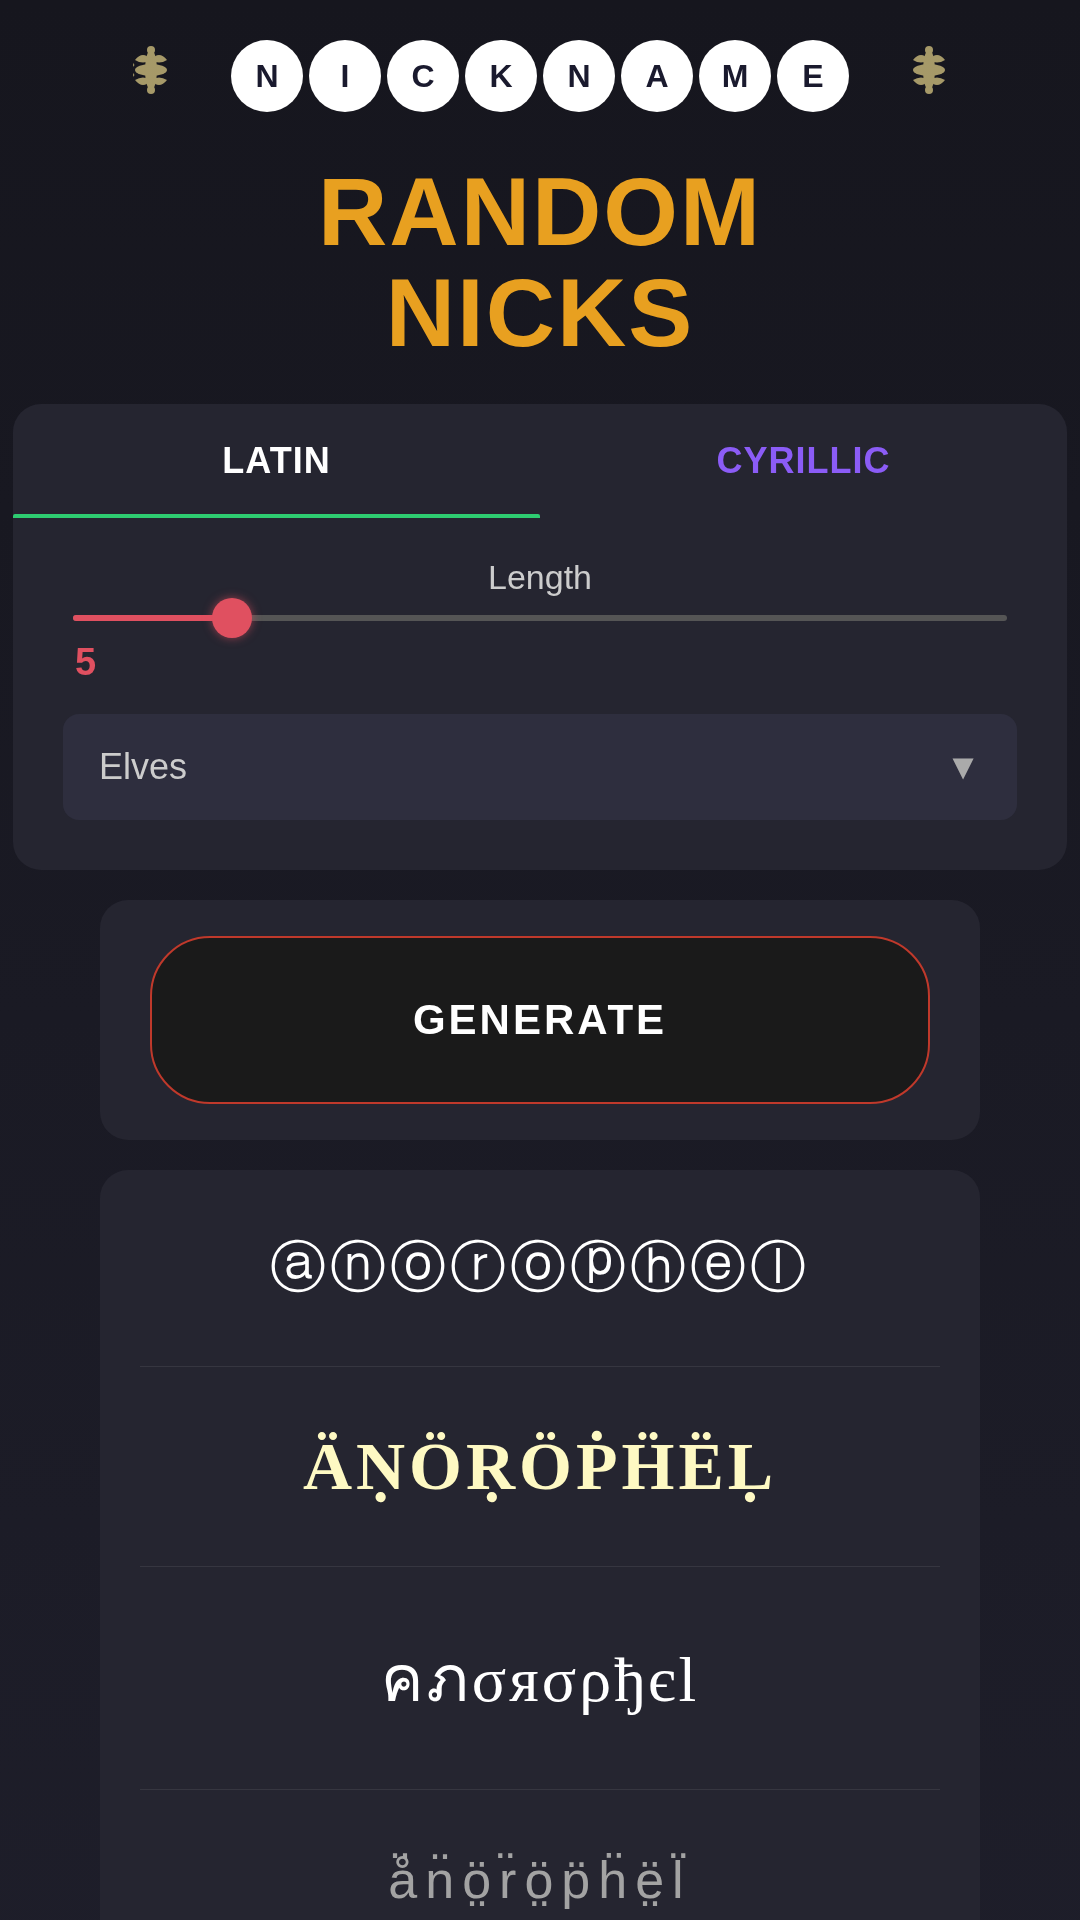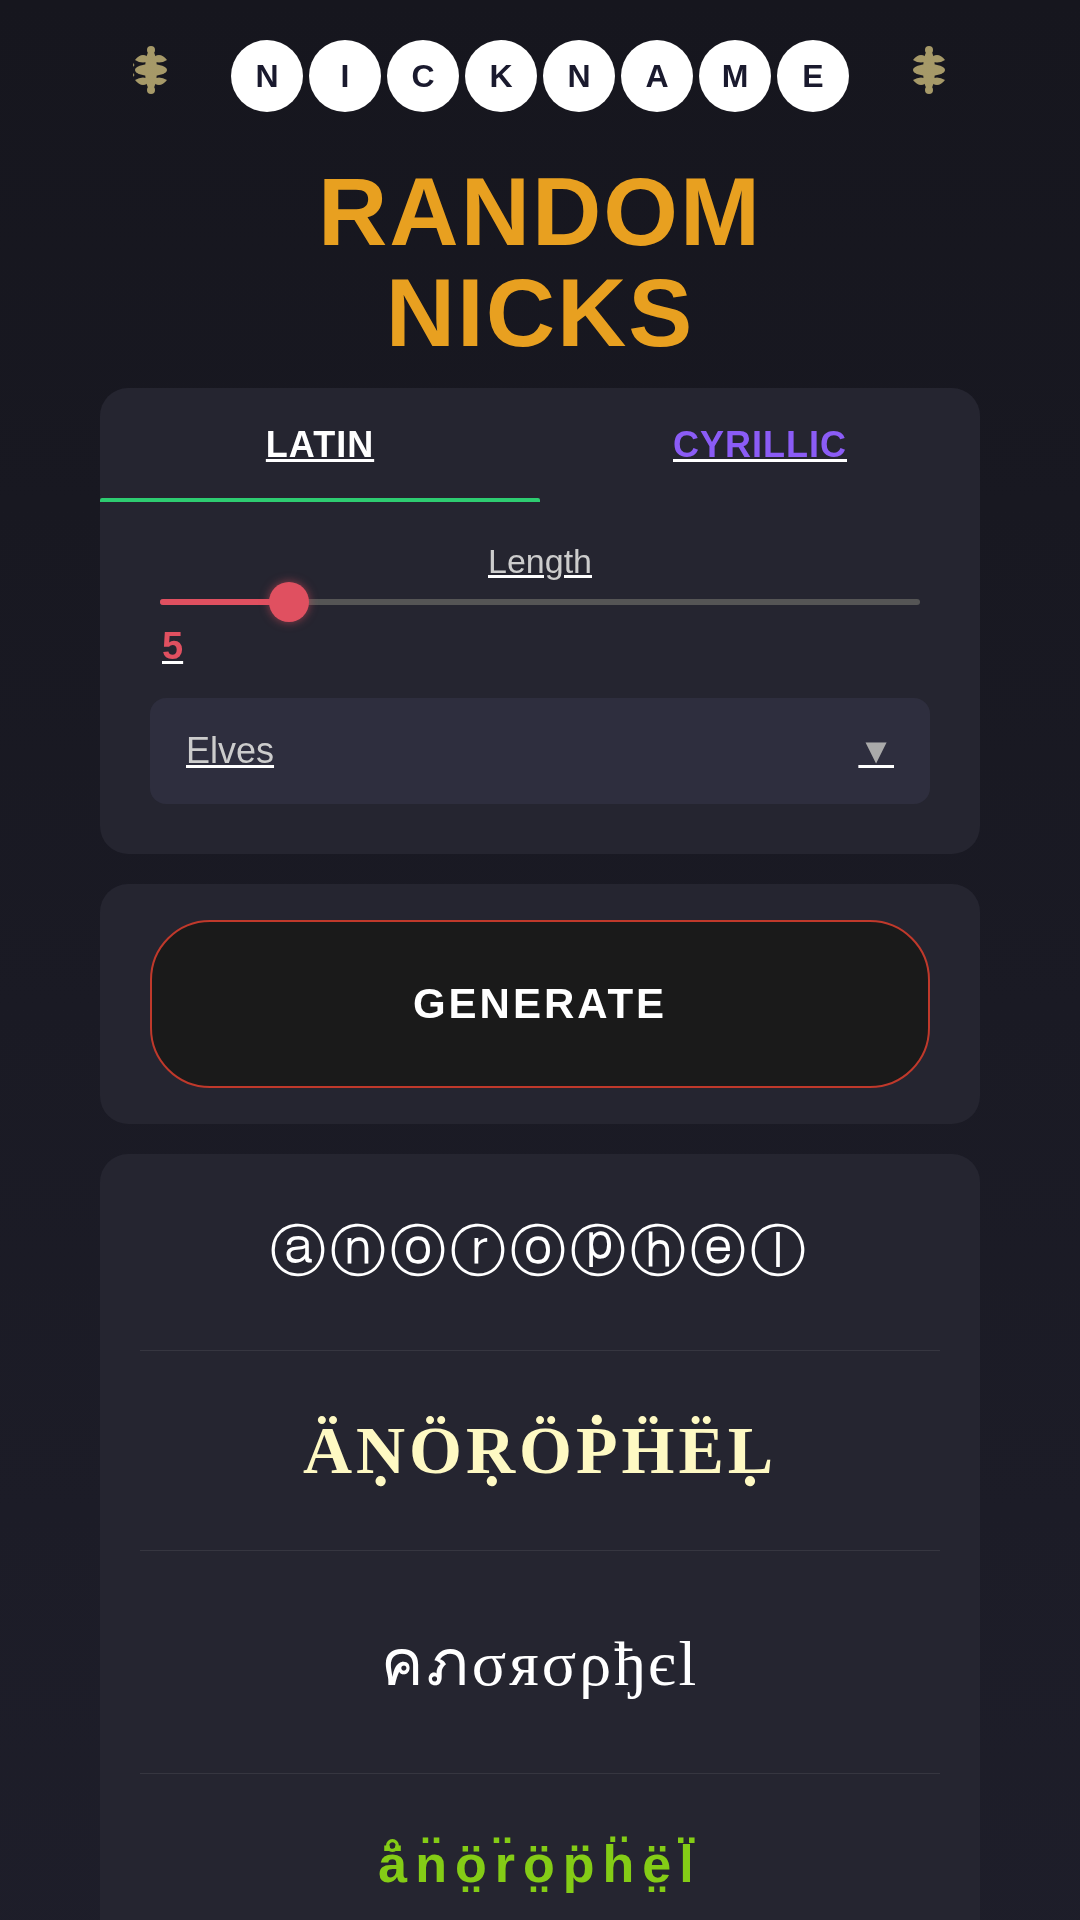--- a/index.html
+++ b/index.html
@@ -55,40 +55,39 @@
       align-items: center;
       justify-content: center;
       font-size: 32px;
       font-weight: 900;
       font-family: Arial Black, sans-serif;
     }
 
     
     .title-section {
       text-align: center;
-      padding: 30px 0 24px;
+      padding: 30px 0 40px;
     }
 
     .main-title {
       font-size: 96px;
       font-weight: 900;
       color: #e8a020;
       line-height: 1.05;
       font-family: Arial Black, sans-serif;
       letter-spacing: 2px;
     }
 
     
     .tab-card {
-      width: 880px;
+      width: 1054px;
       background: #252530;
       border-radius: 28px;
       overflow: hidden;
       margin-bottom: 30px;
-      text-decoration: underline;
     }
 
     .tab-row {
       display: flex;
       width: 100%;
     }
 
     .tab-item {
       flex: 1;
       padding: 36px 0;
@@ -250,23 +249,22 @@
     .nick-medieval {
       font-size: 64px;
       color: #fff;
       letter-spacing: 3px;
       font-family: serif;
     }
 
     
     .nick-combining {
       font-size: 52px;
-      color: #84cc16;
+      color: #a3a3a3;
       letter-spacing: 8px;
-      font-weight: bold;
     }
 
     .divider {
       width: 100%;
       height: 1px;
       background: rgba(255,255,255,0.08);
     }
 
     
     .deco-left, .deco-right {

